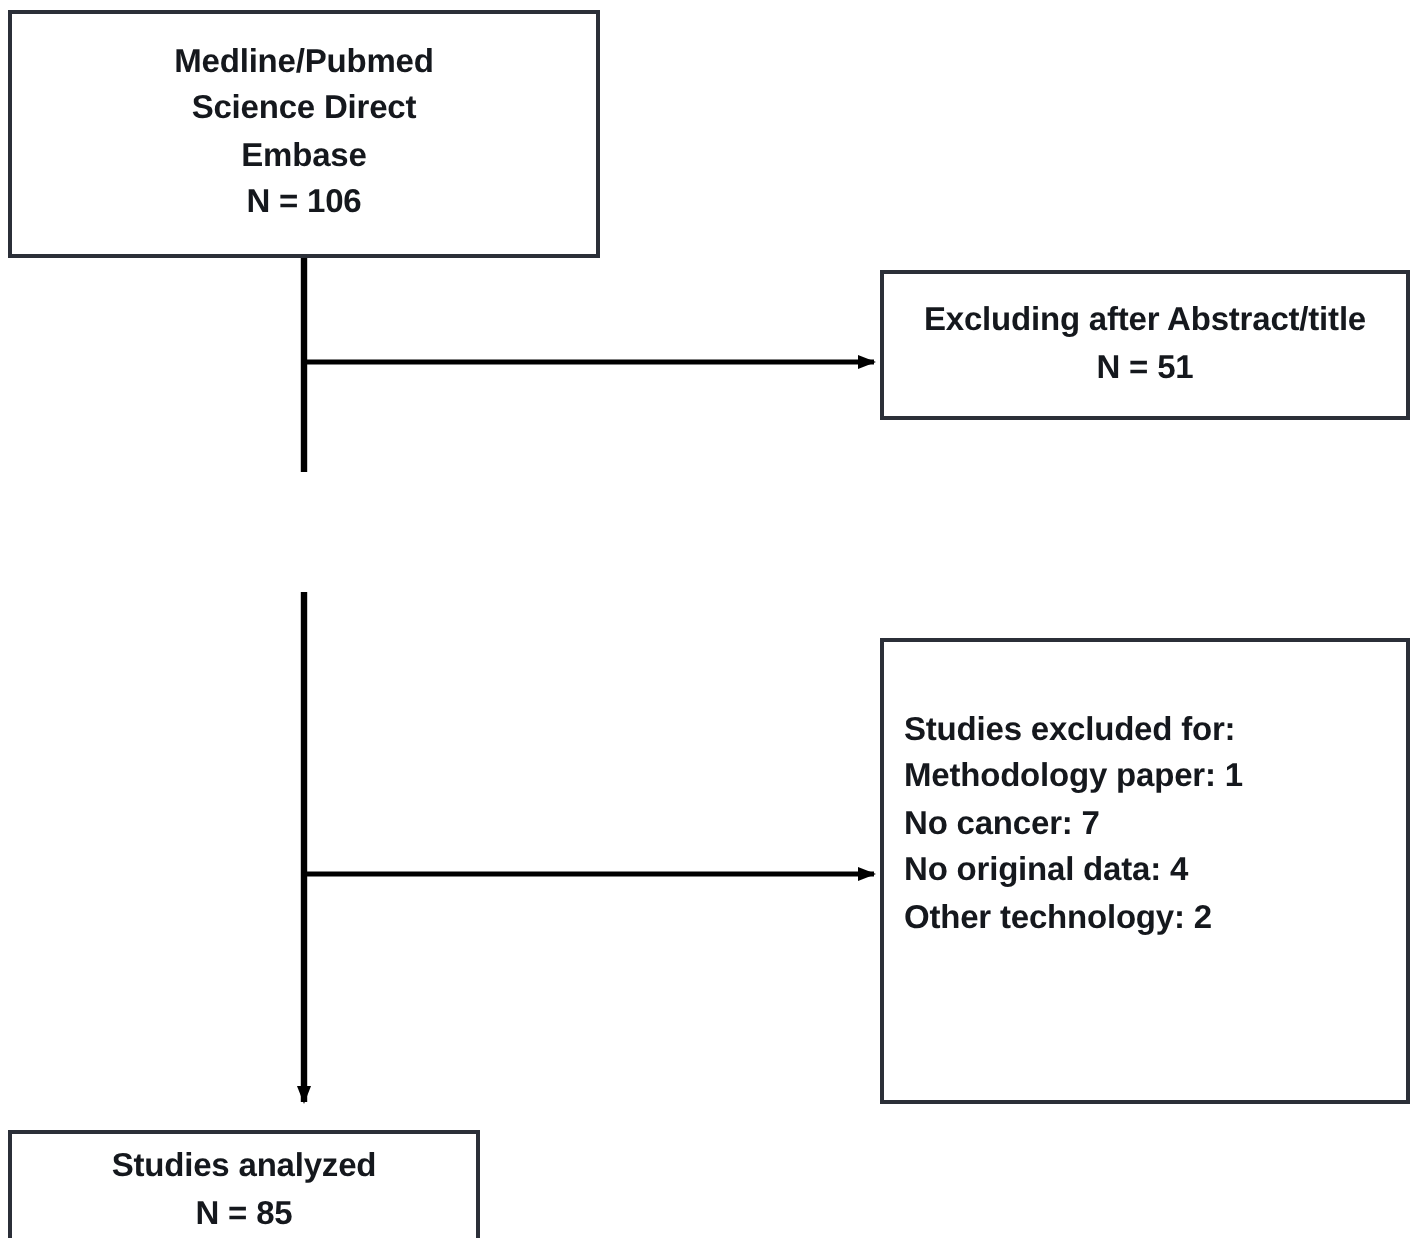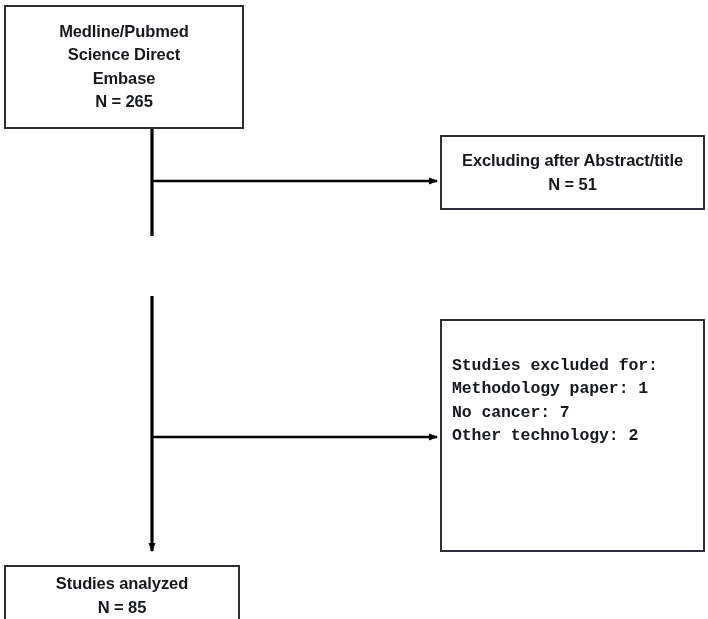--- a/index.html
+++ b/index.html
@@ -44,21 +44,21 @@
     line-height: 1.42;
     letter-spacing: -0.1px;
     white-space: pre;
     color: #15181d;
   }
 
   
   #box-sources {
     left: 4px;
     top: 5px;
-    width: 240px;
+    width: 296px;
     height: 124px;
     align-items: center;
     justify-content: flex-start;
     padding-top: 13px;
   }
   #box-sources .box-line { text-align: center; }
 
   
   #box-excluded-abstract {
     left: 440px;
@@ -85,21 +85,21 @@
   #box-excluded-reasons {
     left: 440px;
     top: 319px;
     width: 265px;
     height: 233px;
     align-items: flex-start;
     justify-content: flex-start;
     padding-left: 10px;
     padding-top: 33px;
   }
-  #box-excluded-reasons .box-line { text-align: left; font-family: Liberation Mono, monospace; }
+  #box-excluded-reasons .box-line { text-align: left; }
 
   
   #box-studies-analyzed {
     left: 4px;
     top: 553px;
     width: 236px;
     height: 61px;
     align-items: center;
     justify-content: center;
     margin-top: 12px;
@@ -128,37 +128,38 @@
     <line x1="152" y1="296" x2="152" y2="551" stroke="#000000" stroke-width="3.2" marker-end="url(#arrow-down)"></line>
 
     <line x1="152" y1="437" x2="437" y2="437" stroke="#000000" stroke-width="2.6" marker-end="url(#arrow-right)"></line>
   </svg>
 
   <div class="flow-box" id="box-sources">
     <div class="box-lines">
       <span class="box-line">Medline/Pubmed</span>
       <span class="box-line">Science Direct</span>
       <span class="box-line">Embase</span>
-      <span class="box-line">N = 265</span>
+      <span class="box-line">N = 106</span>
     </div>
   </div>
 
   <div class="flow-box" id="box-excluded-abstract">
     <div class="box-lines">
       <span class="box-line">Excluding after Abstract/title</span>
       <span class="box-line">N = 51</span>
     </div>
   </div>
 
 
   <div class="flow-box" id="box-excluded-reasons">
     <div class="box-lines">
       <span class="box-line">Studies excluded for:</span>
       <span class="box-line">Methodology paper: 1</span>
       <span class="box-line">No cancer: 7</span>
+      <span class="box-line">No original data: 4</span>
       <span class="box-line">Other technology: 2</span>
     </div>
   </div>
 
   <div class="flow-box" id="box-studies-analyzed">
     <div class="box-lines">
       <span class="box-line">Studies analyzed</span>
       <span class="box-line">N = 85</span>
     </div>
   </div>

